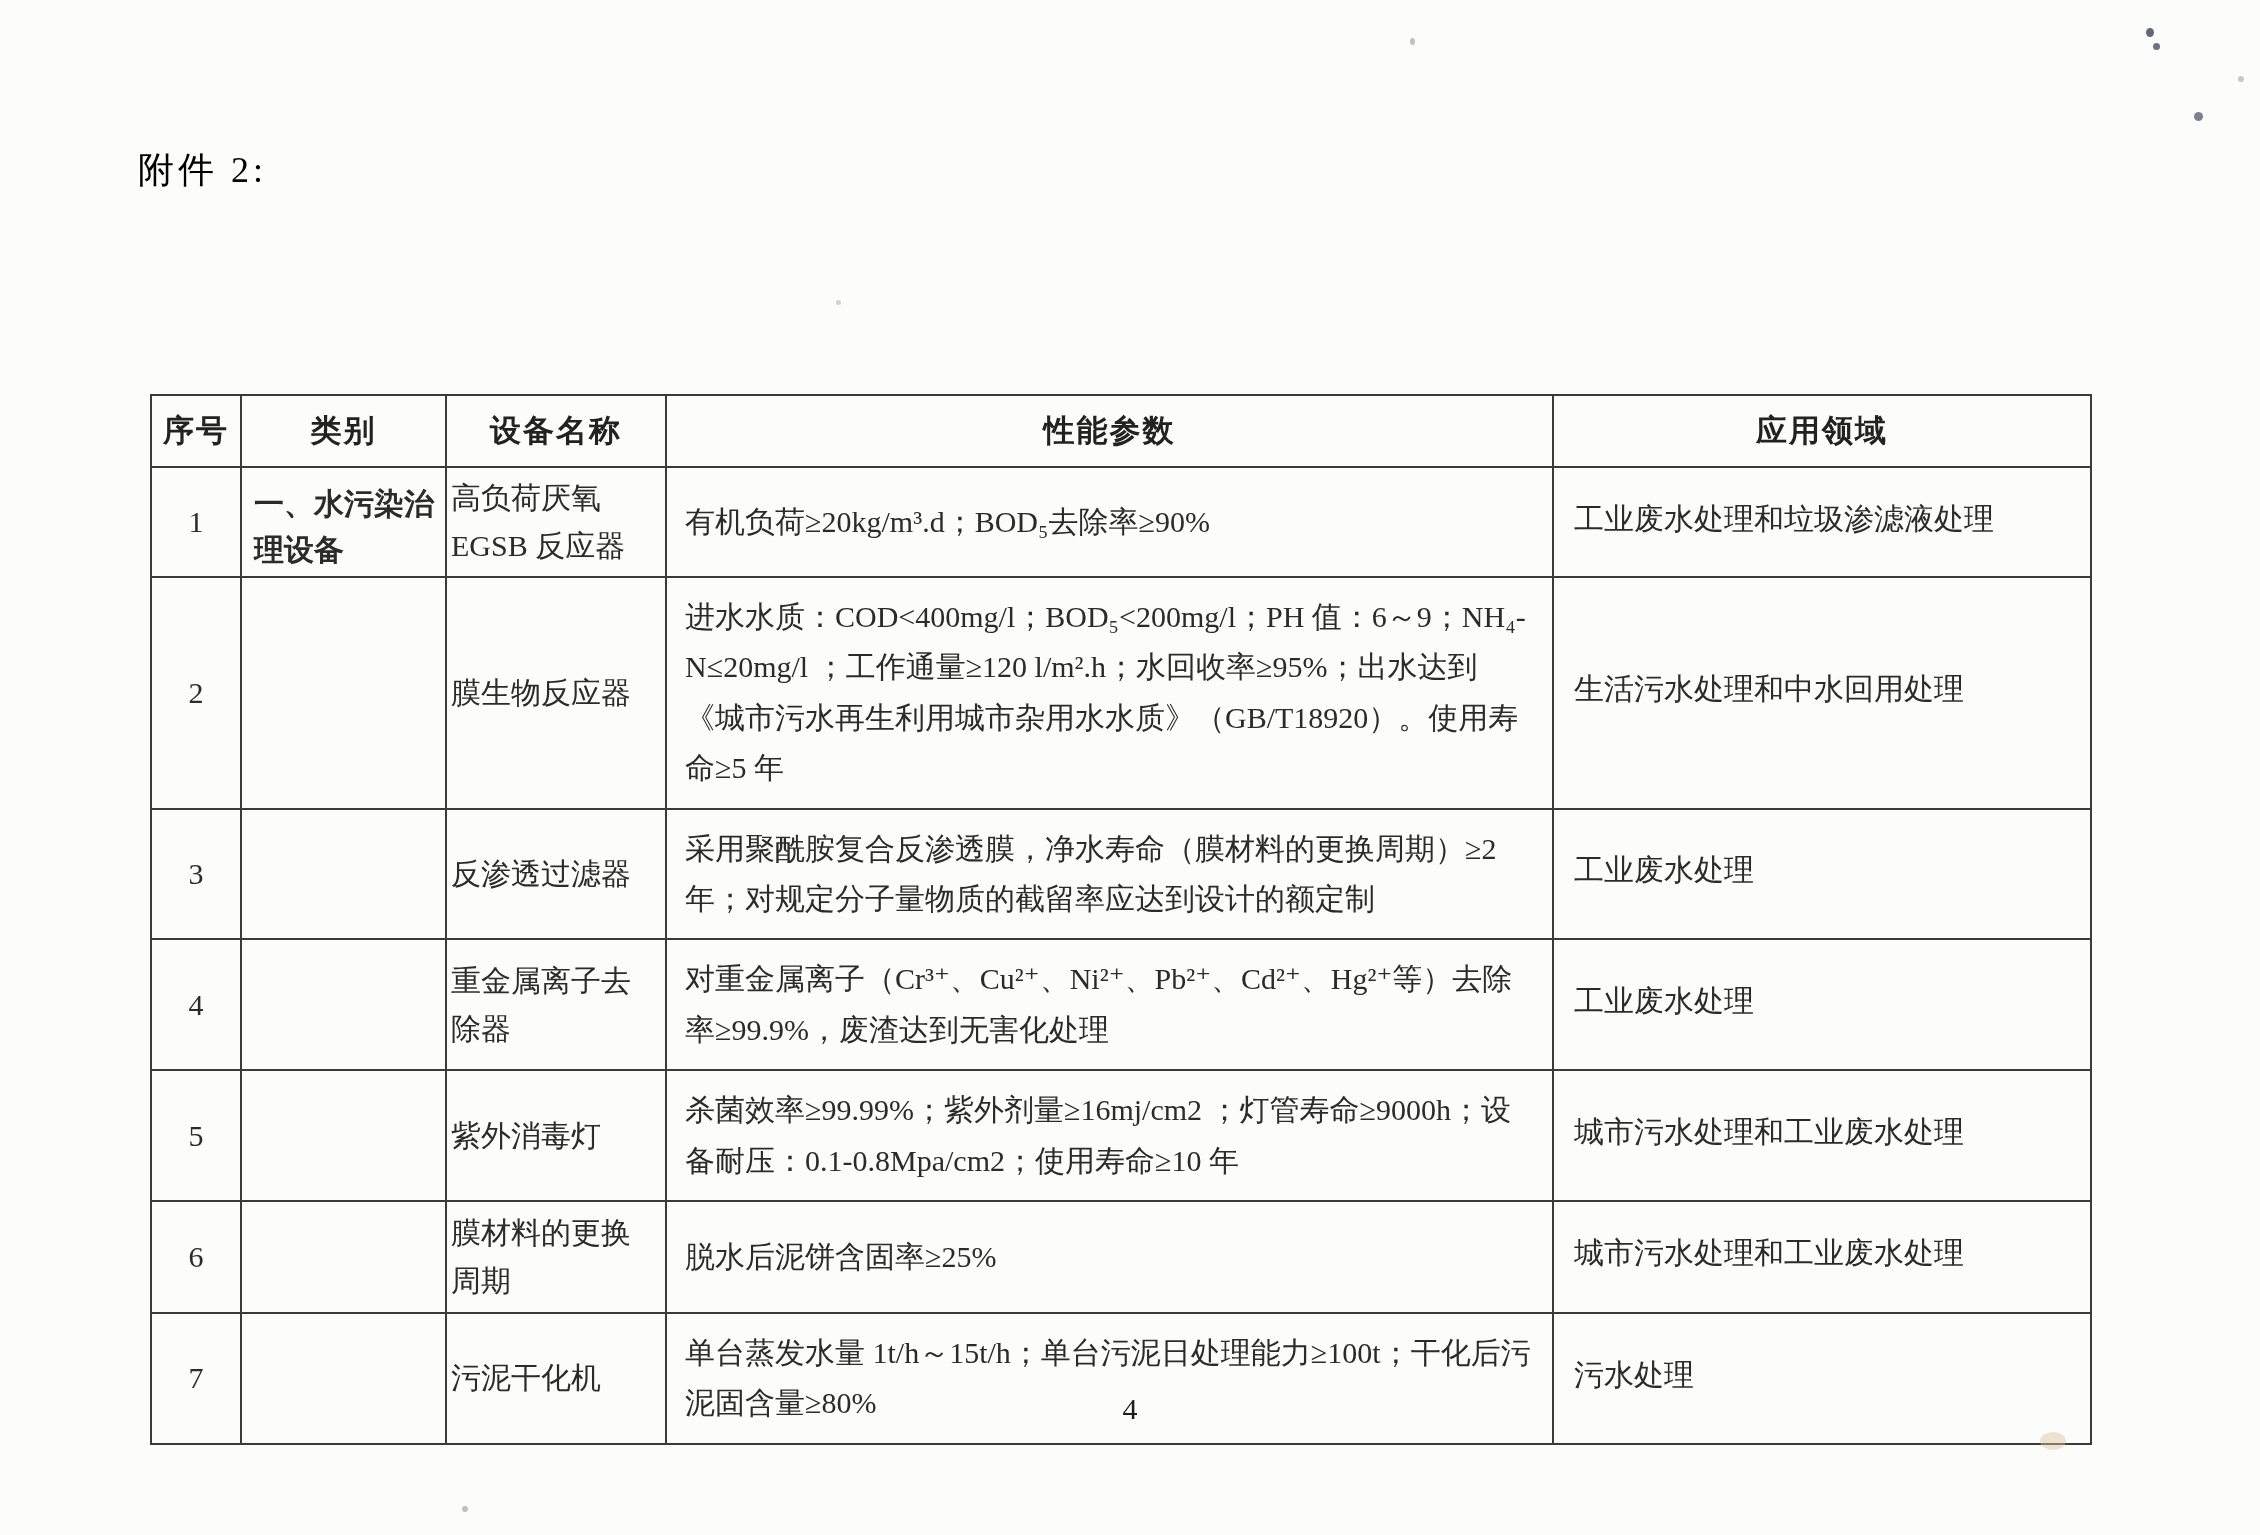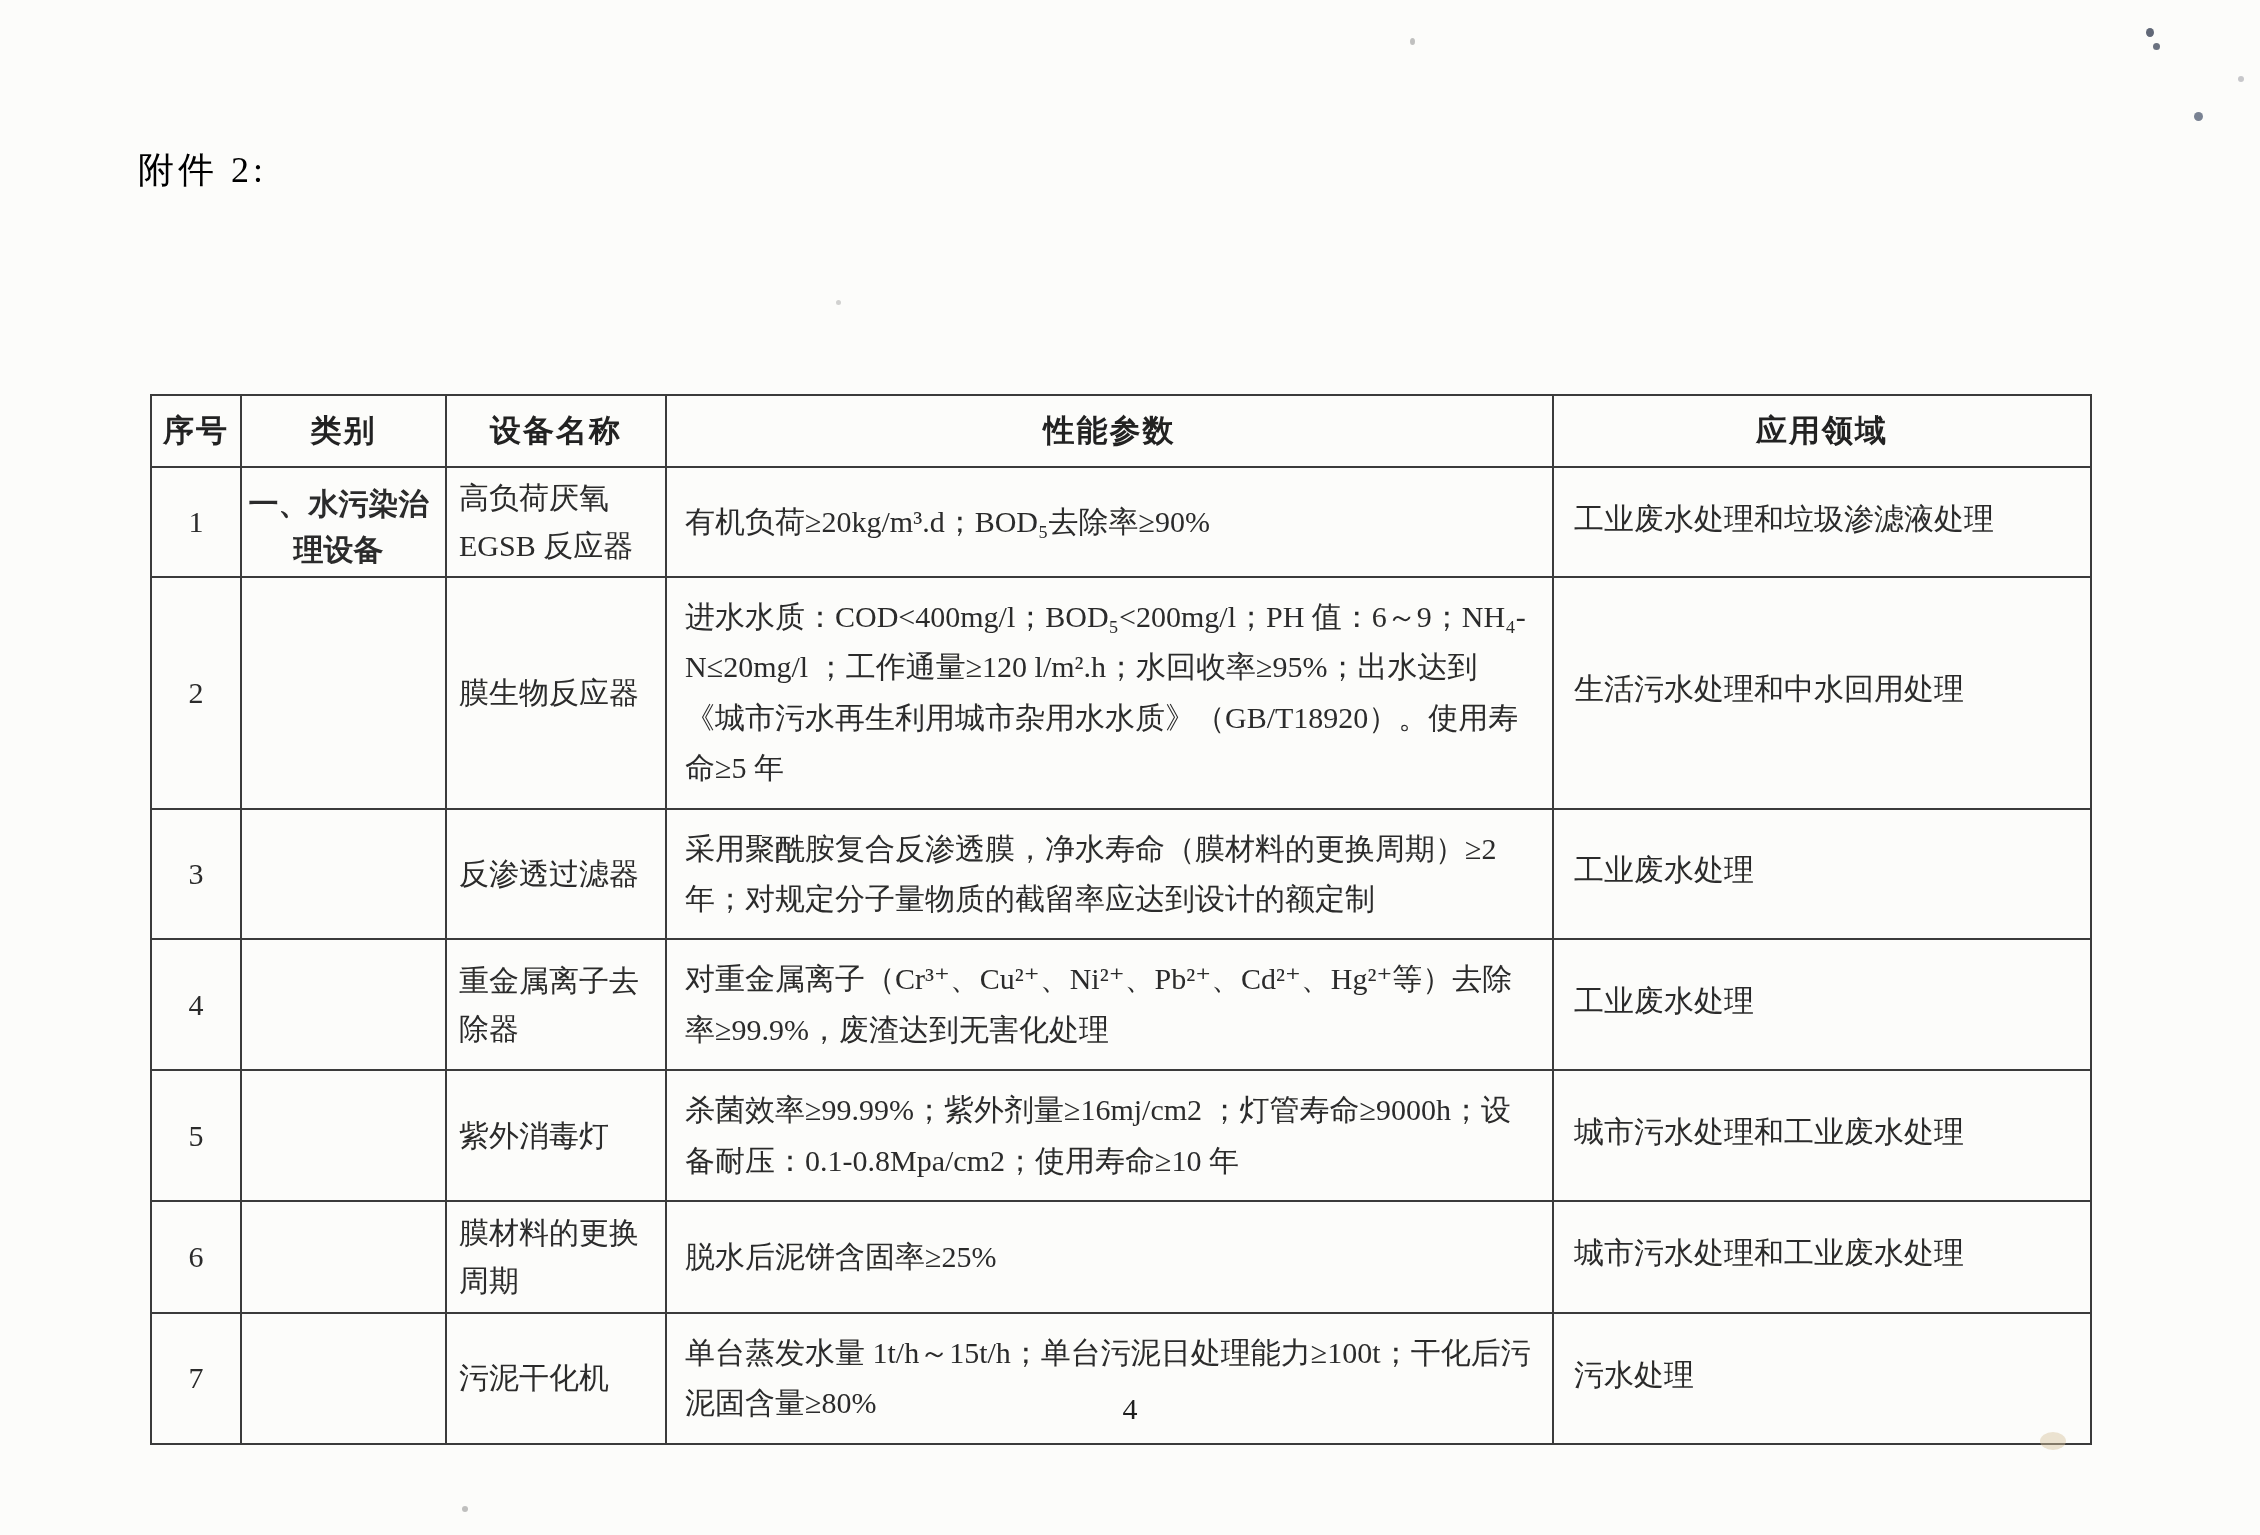--- a/index.html
+++ b/index.html
@@ -41,27 +41,27 @@
   tbody tr:nth-child(1){height:100px;}
   tbody tr:nth-child(2){height:156px;}
   tbody tr:nth-child(3){height:114px;}
   tbody tr:nth-child(4){height:104px;}
   tbody tr:nth-child(5){height:104px;}
   tbody tr:nth-child(6){height:112px;}
   tbody tr:nth-child(7){height:110px;}
 
   td.col-no{text-align:center;color:#333;}
   td.col-category{
-    vertical-align:top;text-align:center;
-    padding:10px 10px 0 0;
+    vertical-align:top;text-align:left;
+    padding:10px 10px 0 12px;
     font-weight:bold;color:#1f1f1f;
     font-family:"Liberation Sans","DejaVu Sans",sans-serif;
     line-height:1.55;
   }
-  td.col-device{text-align:left;padding:6px 10px 6px 12px;line-height:1.6;}
+  td.col-device{text-align:left;padding:6px 10px 6px 4px;line-height:1.6;}
   td.col-params{text-align:left;padding:14px 18px;line-height:1.68;}
   td.col-app{text-align:left;padding:6px 12px 13px 20px;line-height:1.6;}
 
   .page-number{
     position:absolute;left:0;right:0;top:1392px;
     text-align:center;font-size:30px;color:#1e1e1e;
   }
 
   .scan-speck{position:absolute;border-radius:50%;}
   .speck-a{left:2146px;top:28px;width:8px;height:9px;background:rgba(45,55,75,.75);}

